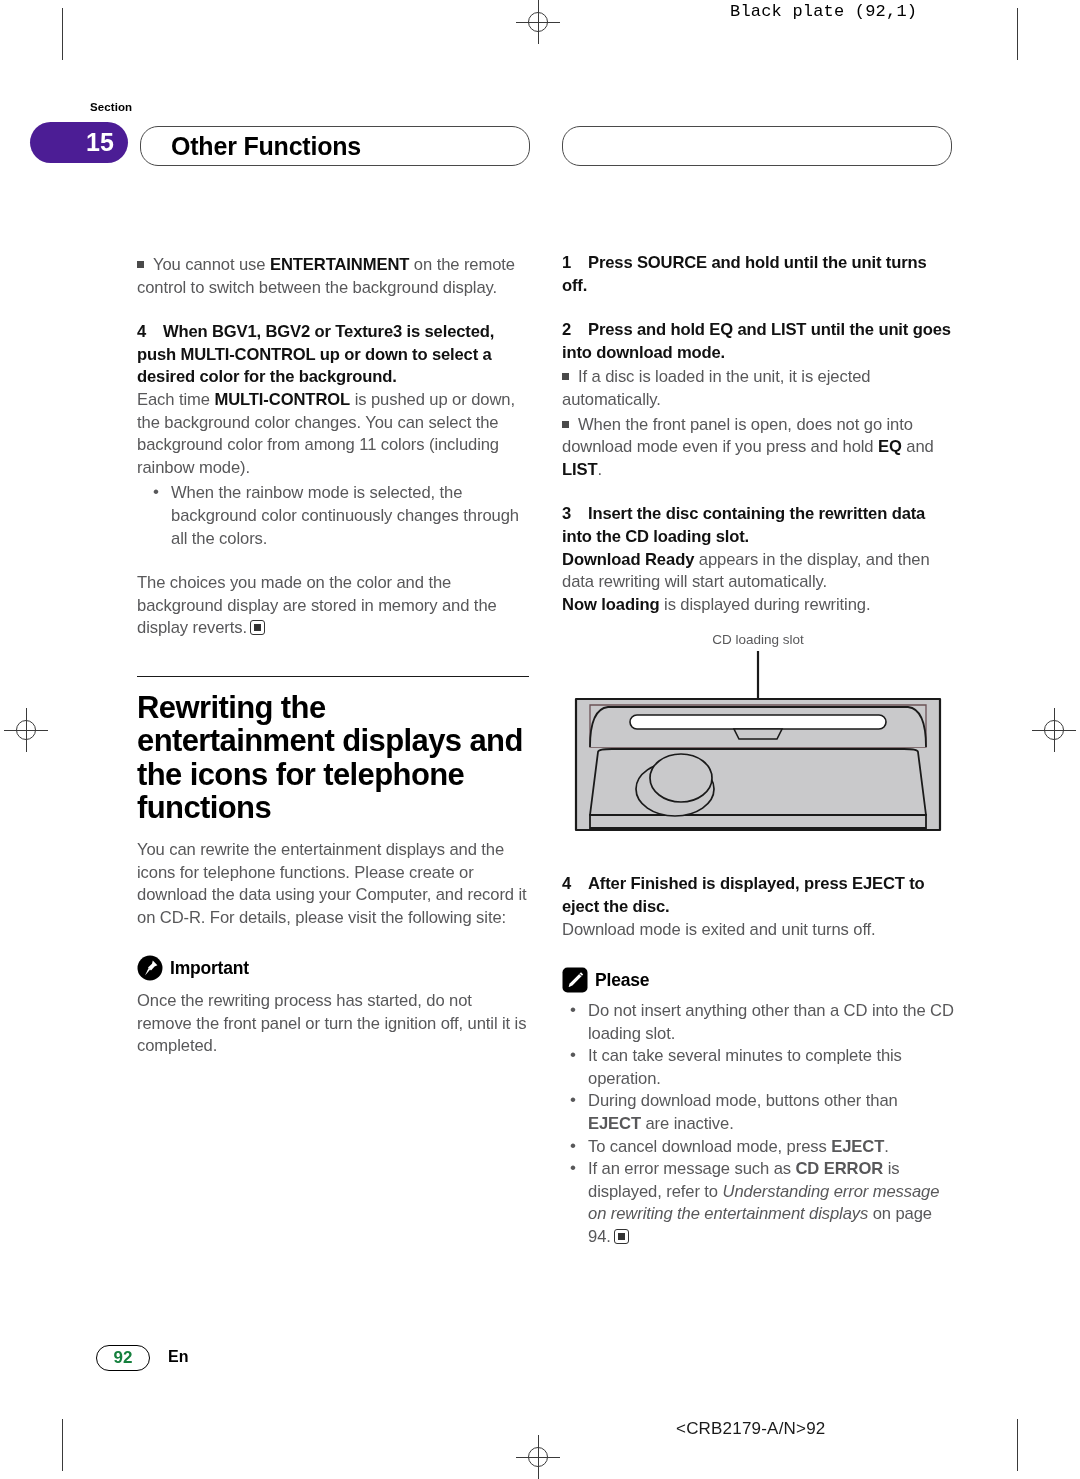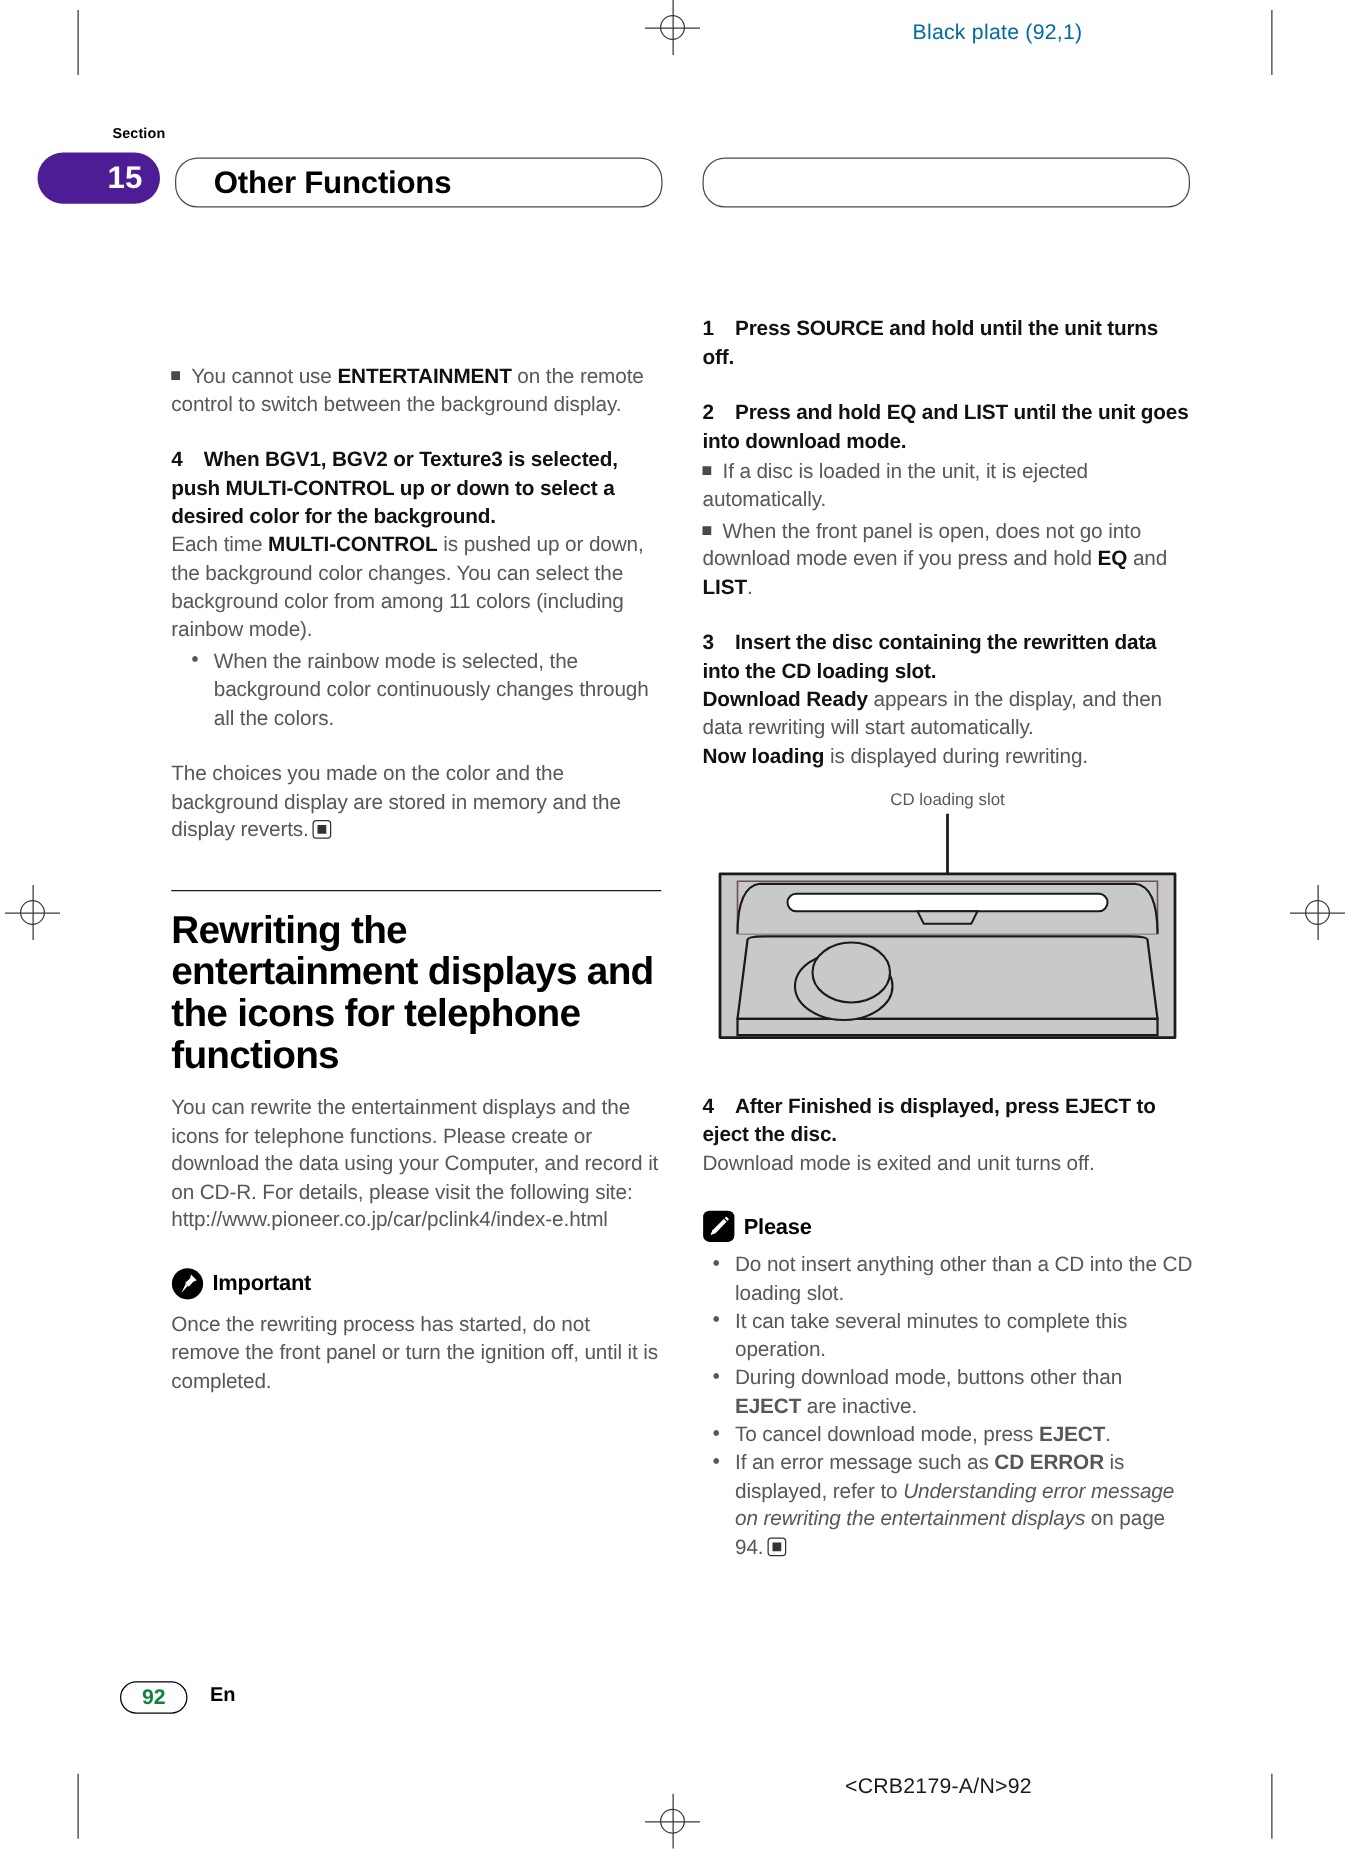--- a/index.html
+++ b/index.html
@@ -27,23 +27,23 @@
   }
   .regmark .hbar { position: absolute; left: 0; top: 21.5px; width: 44px; height: 1px; background: #3a3a3a; }
   .regmark .vbar { position: absolute; top: 0; left: 21.5px; height: 44px; width: 1px; background: #3a3a3a; }
   .reg-top    { left: 516px; top: 0px; }
   .reg-bottom { left: 516px; bottom: 0px; }
   .reg-left   { left: 4px;  top: 708px; }
   .reg-right  { right: 4px; top: 708px; }
 
   
   .plate-label {
-    position: absolute; top: 16px; left: 730px;
-    font-family: Liberation Sans, sans-serif;
-    font-size: 17px; color: #0369a1; letter-spacing: .2px;
+    position: absolute; top: 2px; left: 730px;
+    font-family: Liberation Mono, monospace;
+    font-size: 17px; color: #000000; letter-spacing: .2px;
   }
   .plate-footer {
     position: absolute; bottom: 40px; left: 676px;
     font-family: "Liberation Sans", sans-serif;
     font-size: 17px; color: #1a1a1a; letter-spacing: .2px;
   }
 
   
   .section-word {
     position: absolute; left: 90px; top: 101px;
@@ -63,21 +63,21 @@
     display: flex; align-items: center;
   }
   .pill-left  { left: 140px; top: 126px; width: 390px; }
   .pill-right { left: 562px; top: 126px; width: 390px; }
   .pill-left span {
     padding-left: 30px; font-size: 25px; font-weight: bold; color: #000; letter-spacing: -.2px;
   }
 
   
   .col { position: absolute; top: 252px; width: 392px; }
-  .col-left  { left: 137px; margin-top: 36px; }
+  .col-left  { left: 137px; }
   .col-right { left: 562px; }
 
   
   p { color: #58585a; font-size: 16.6px; line-height: 22.6px; letter-spacing: -.1px; }
   p b, .bold { color: #111; font-weight: bold; }
   i, .ital { font-style: italic; }
 
   .step { margin-top: 22px; }
   .step-head {
     color: #111; font-weight: bold; font-size: 16.6px; line-height: 22.6px;
@@ -200,21 +200,20 @@
   </div>
 
   <div class="step">
     <p class="step-body"><span>The choices you made on the color and the background display are stored in memory and the display reverts.</span><span class="endmark"></span></p>
   </div>
 
   <div class="rule"></div>
   <h2 class="big">Rewriting the entertainment displays and the icons for telephone functions</h2>
 
   <p>You can rewrite the entertainment displays and the icons for telephone functions. Please create or download the data using your Computer, and record it on CD-R. For details, please visit the following site:</p>
-  <p>http://www.pioneer.co.jp/car/pclink4/index-e.html</p>
 
   <div class="callout">
     <span class="icon-badge">
       <svg width="26" height="26" viewBox="0 0 26 26">
         <circle cx="13" cy="13" r="12.5" fill="#000"></circle>
         <path d="M15.8 5.6 L20.4 10.2 L17.6 11.4 L14.0 15.4 L11.0 12.4 L15.0 8.8 Z" fill="#fff"></path>
         <path d="M11.6 13.0 L8.0 20.6 L13.2 14.6 Z" fill="#fff"></path>
       </svg>
     </span>
     <span class="label">Important</span>

